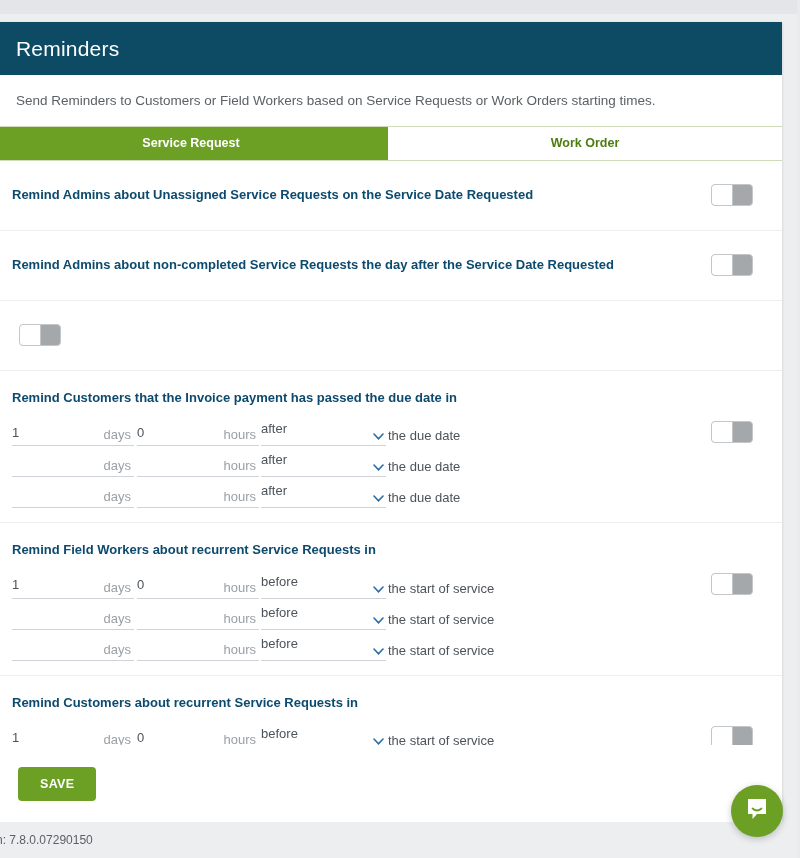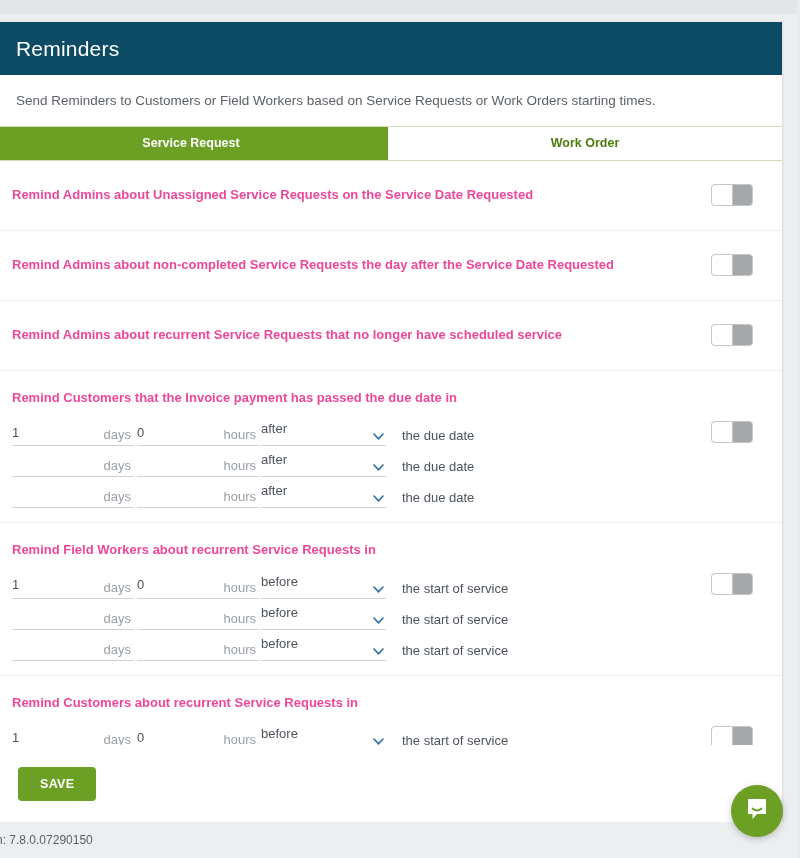--- a/index.html
+++ b/index.html
@@ -97,21 +97,21 @@
   .row-body {
     flex: 1 1 auto;
     padding-right: 20px;
   }
   .row.simple .row-body { padding-top: 0; }
   .row.complex { padding-top: 18px; padding-bottom: 14px; }
 
   .row-label {
     font-size: 13px;
     font-weight: 700;
-    color: #ec4899;
+    color: #0c4a6e;
     line-height: 1.35;
   }
   .row.complex .row-label { margin-bottom: 9px; }
 
   
   .field-line {
     display: flex;
     align-items: flex-end;
     height: 31px;
   }
@@ -155,21 +155,21 @@
     right: 2px;
     bottom: 5px;
     width: 11px;
     height: 7px;
   }
   .chev svg { display: block; }
 
   .suffix {
     font-size: 13px;
     color: #4c535a;
-    margin-left: 16px;
+    margin-left: 2px;
     padding-bottom: 3px;
     white-space: nowrap;
     text-align: right;
   }
 
   
   .toggle-cell {
     flex: 0 0 auto;
     width: 56px;
     display: flex;
@@ -311,23 +311,20 @@
           <div class="row-body">
             <div class="row-label">Remind Admins about non-completed Service Requests the day after the Service Date Requested</div>
           </div>
           <div class="toggle-cell">
             <div class="toggle">
               <div class="knob"></div>
             </div>
           </div>
         </div>
         <div class="row simple">
-          <div class="row-body">
-            <div class="row-label">Remind Admins about recurrent Service Requests that no longer have scheduled service</div>
-          </div>
           <div class="toggle-cell">
             <div class="toggle">
               <div class="knob"></div>
             </div>
           </div>
         </div>
         <div class="row complex">
           <div class="row-body">
             <div class="row-label">Remind Customers that the Invoice payment has passed the due date in</div>
             <div class="field-line">

